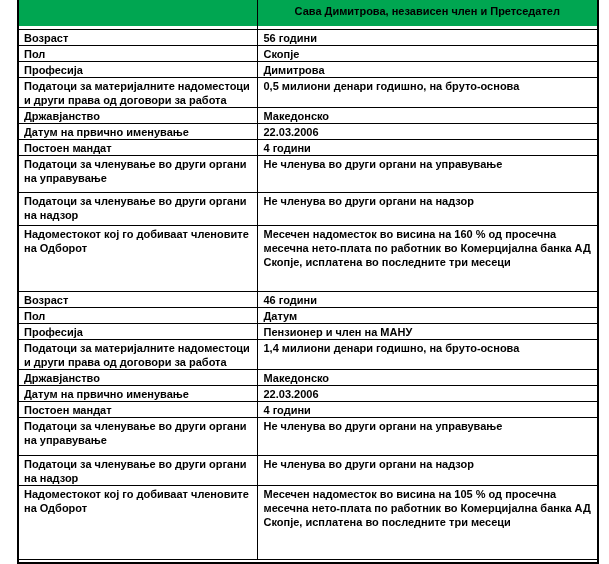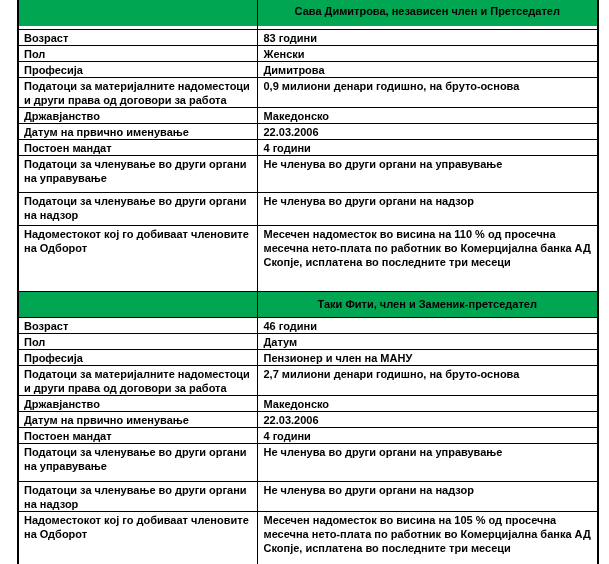--- a/index.html
+++ b/index.html
@@ -71,33 +71,33 @@
         <col class="c-value">
       </colgroup>
 
     <tbody>
         <tr class="sec-hdr cropped" style="height:29px">
       <td class="lbl"></td>
       <td class="val">Сава Димитрова, независен член и Претседател</td>
     </tr>
     <tr style="height:14px">
       <td class="lbl">Возраст</td>
-      <td class="val">83 години</td>
+      <td class="val">56 години</td>
     </tr>
     <tr style="height:14px">
       <td class="lbl">Пол</td>
-      <td class="val">Женски</td>
+      <td class="val">Скопје</td>
     </tr>
     <tr style="height:14px">
       <td class="lbl">Професија</td>
       <td class="val">Димитрова</td>
     </tr>
     <tr style="height:28px">
       <td class="lbl">Податоци за материјалните надоместоци и други права од договори за работа</td>
-      <td class="val">0,9 милиони денари годишно, на бруто-основа</td>
+      <td class="val">0,5 милиони денари годишно, на бруто-основа</td>
     </tr>
     <tr style="height:14px">
       <td class="lbl">Државјанство</td>
       <td class="val">Македонско</td>
     </tr>
     <tr style="height:14px">
       <td class="lbl">Датум на првично именување</td>
       <td class="val">22.03.2006</td>
     </tr>
     <tr style="height:14px">
@@ -107,42 +107,38 @@
     <tr style="height:37px">
       <td class="lbl">Податоци за членување во други органи на управување</td>
       <td class="val">Не членува во други органи на управување</td>
     </tr>
     <tr style="height:33px">
       <td class="lbl">Податоци за членување во други органи на надзор</td>
       <td class="val">Не членува во други органи на надзор</td>
     </tr>
     <tr style="height:66px">
       <td class="lbl">Надоместокот кој го добиваат членовите на Одборот</td>
-      <td class="val">Месечен надоместок во висина на 110 % од просечна месечна нето-плата по работник во Комерцијална банка АД Скопје, исплатена во последните три месеци</td>
+      <td class="val">Месечен надоместок во висина на 160 % од просечна месечна нето-плата по работник во Комерцијална банка АД Скопје, исплатена во последните три месеци</td>
     </tr>
 
-    <tr class="sec-hdr" style="height:26px">
-      <td class="lbl"></td>
-      <td class="val">Таки Фити, член и Заменик-претседател</td>
-    </tr>
     <tr style="height:14px">
       <td class="lbl">Возраст</td>
       <td class="val">46 години</td>
     </tr>
     <tr style="height:14px">
       <td class="lbl">Пол</td>
       <td class="val">Датум</td>
     </tr>
     <tr style="height:14px">
       <td class="lbl">Професија</td>
       <td class="val">Пензионер и член на МАНУ</td>
     </tr>
     <tr style="height:28px">
       <td class="lbl">Податоци за материјалните надоместоци и други права од договори за работа</td>
-      <td class="val">2,7 милиони денари годишно, на бруто-основа</td>
+      <td class="val">1,4 милиони денари годишно, на бруто-основа</td>
     </tr>
     <tr style="height:14px">
       <td class="lbl">Државјанство</td>
       <td class="val">Македонско</td>
     </tr>
     <tr style="height:14px">
       <td class="lbl">Датум на првично именување</td>
       <td class="val">22.03.2006</td>
     </tr>
     <tr style="height:14px">

